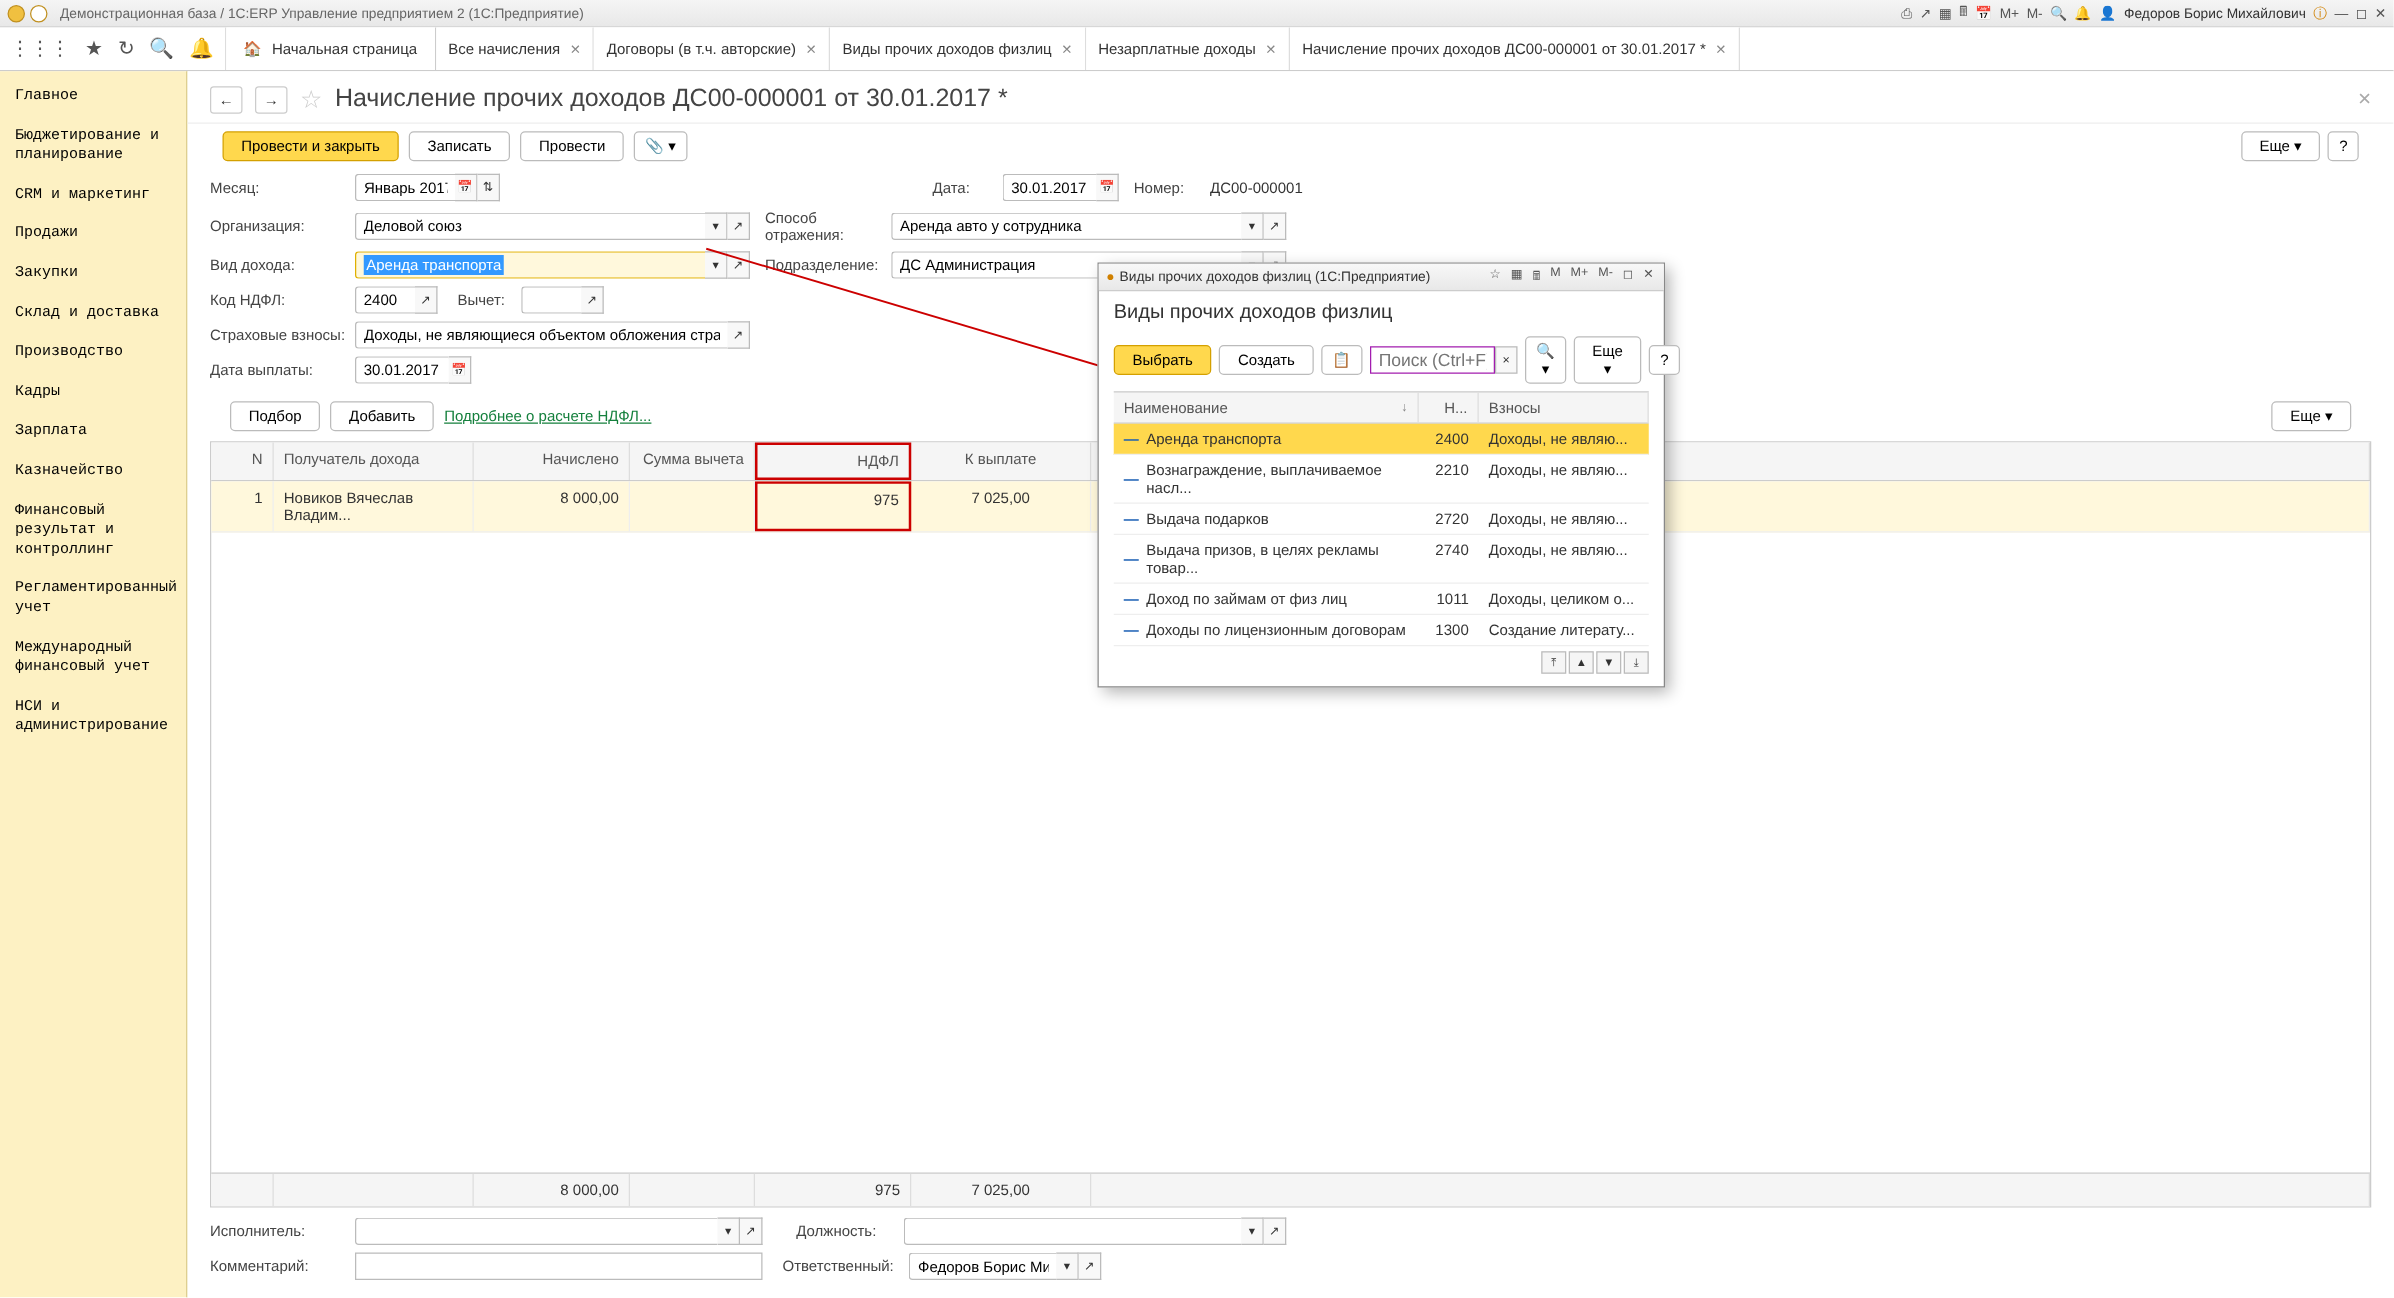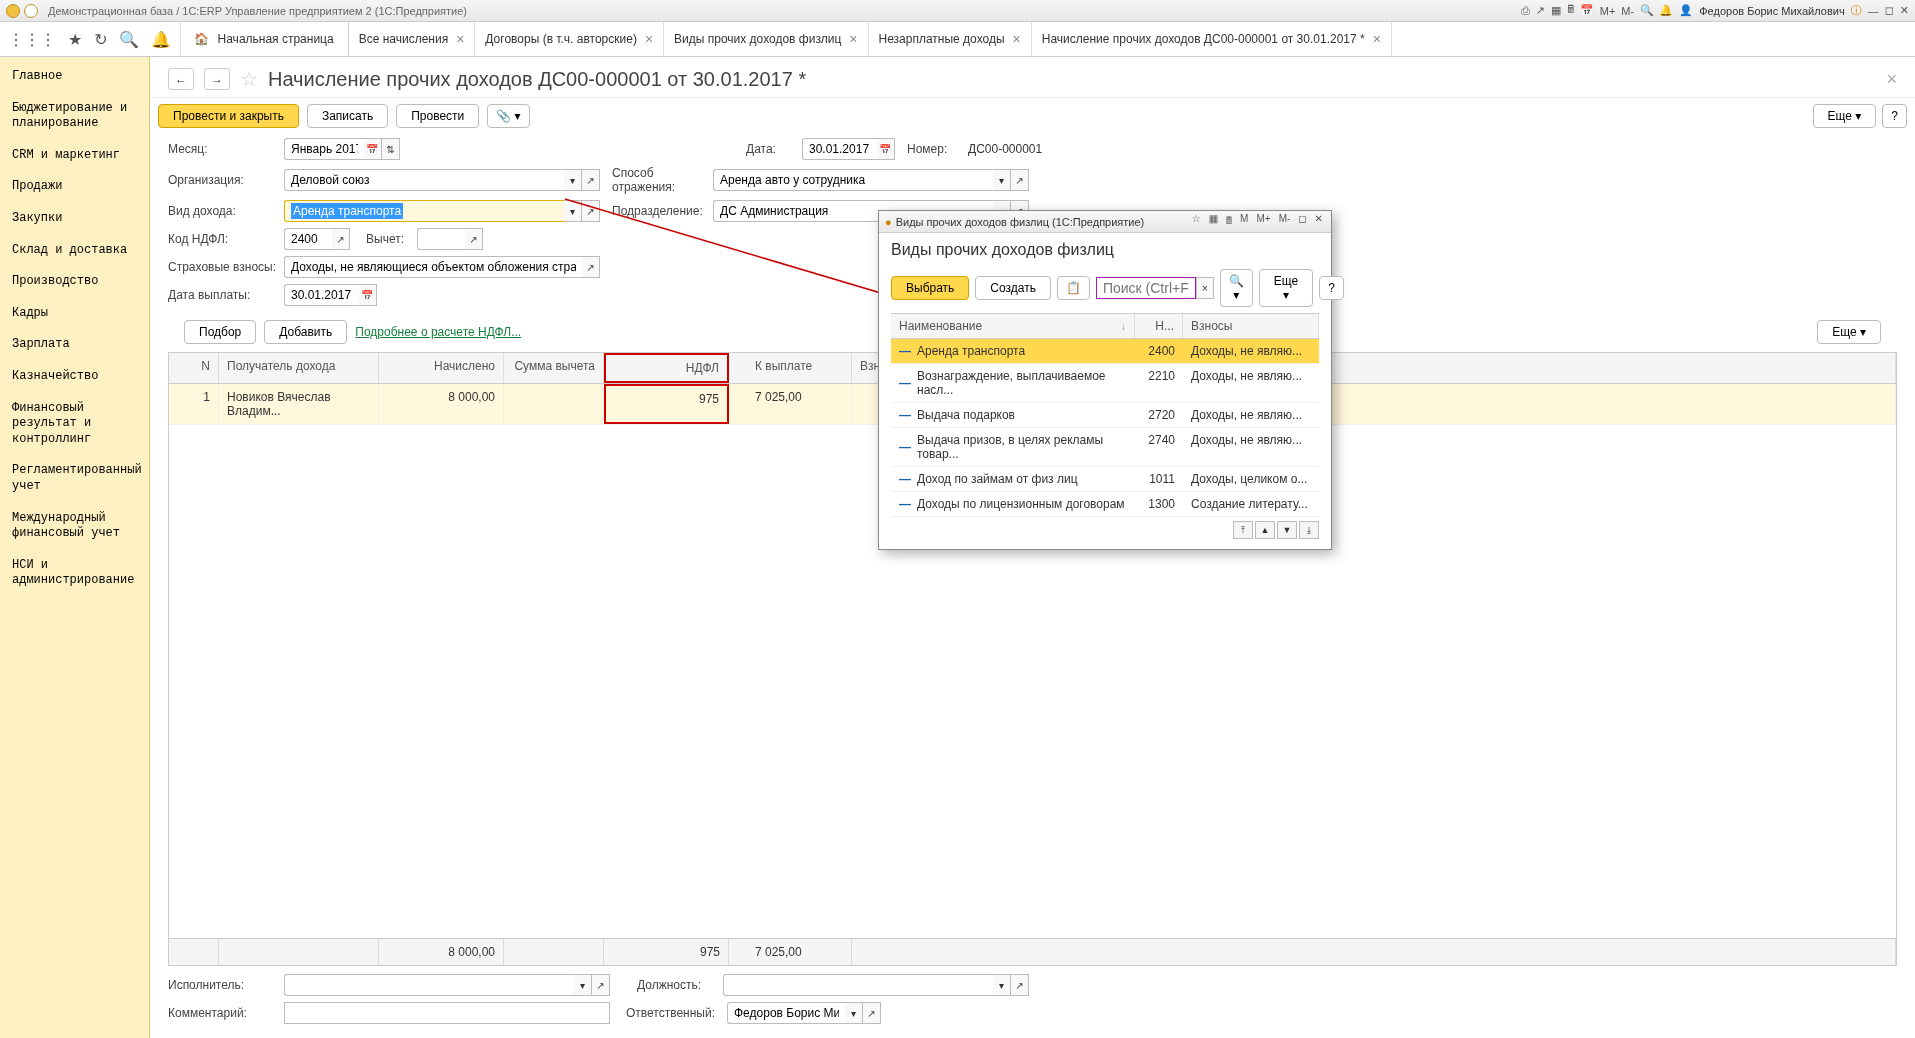--- a/index.html
+++ b/index.html
@@ -19,21 +19,21 @@
 .tabbar .tab .close { margin-left: 8px; font-size: 14px; color: #888; }
 .main { display: flex; height: calc(100% - 57px); }
 .sidebar { width: 150px; background: #fdf1c3; border-right: 1px solid #d4c480; display: flex; flex-direction: column; padding-top: 4px; }
 .sidebar .item { padding: 8px 12px; cursor: pointer; color: #000000; line-height: 1.3; font-family: Liberation Mono, monospace; }
 .content { flex: 1; display: flex; flex-direction: column; background: #fff; overflow: hidden; }
 .doc-header { padding: 10px 18px 6px; display: flex; align-items: center; gap: 10px; border-bottom: 1px solid #eee; }
 .doc-header .arrow-btn { width: 26px; height: 22px; border: 1px solid #ccc; background: #fff; display: flex; align-items: center; justify-content: center; cursor: pointer; border-radius: 3px; }
 .doc-header .star { font-size: 20px; color: #ccc; }
 .doc-header h1 { font-size: 20px; font-weight: normal; color: #444; }
 .doc-header .close-x { margin-left: auto; font-size: 18px; color: #aaa; cursor: pointer; }
-.toolbar { padding: 6px 8px; display: flex; gap: 8px; align-items: center; }
+.toolbar { padding: 6px 28px; display: flex; gap: 8px; align-items: center; }
 .btn { padding: 4px 14px; border: 1px solid #bbb; background: #fff; border-radius: 4px; cursor: pointer; font-size: 12px; }
 .btn.primary { background: #ffd84d; border-color: #d4a000; }
 .btn.icon-only { padding: 4px 8px; }
 .toolbar .right { margin-left: auto; display: flex; gap: 6px; }
 .form-area { padding: 4px 18px; }
 .form-row { display: flex; align-items: center; margin-bottom: 6px; gap: 6px; }
 .form-row label { width: 110px; color: #444; font-size: 12px; }
 .form-row label.wide { width: 130px; }
 .inp { border: 1px solid #bbb; height: 22px; padding: 2px 6px; font-size: 12px; background: #fff; }
 .combo { display: flex; }
@@ -47,21 +47,21 @@
 .grid-head { display: flex; background: #f5f5f5; border-bottom: 1px solid #ccc; }
 .grid-head .cell { padding: 6px 8px; border-right: 1px solid #ddd; font-size: 12px; color: #555; }
 .grid-row { display: flex; border-bottom: 1px solid #eee; background: #fffef5; }
 .grid-row .cell { padding: 6px 8px; border-right: 1px solid #eee; font-size: 12px; }
 .grid-row.selected { background: #fff8dc; }
 .col-n { width: 50px; text-align: right; }
 .col-rec { width: 160px; }
 .col-acc { width: 125px; text-align: right; }
 .col-ded { width: 100px; text-align: right; }
 .col-ndfl { width: 125px; text-align: right; }
-.col-pay { width: 105px; text-align: left; margin-left: 18px; }
+.col-pay { width: 144px; text-align: center; }
 .col-ins { flex: 1; }
 .ndfl-red { border: 2px solid #cc0000 !important; }
 .grid-body { flex: 1; overflow: auto; }
 .grid-foot { display: flex; background: #f5f5f5; border-top: 1px solid #ccc; }
 .grid-foot .cell { padding: 6px 8px; border-right: 1px solid #ddd; font-size: 12px; }
 .bottom-form { padding: 8px 18px; }
 .popup { position: absolute; left: 878px; top: 210px; width: 454px; background: #fff; border: 1px solid #888; box-shadow: 4px 4px 12px rgba(0,0,0,0.3); z-index: 100; }
 .popup-title { height: 22px; background: linear-gradient(#f8f8f8,#e8e8e8); border-bottom: 1px solid #ccc; display: flex; align-items: center; padding: 0 6px; font-size: 11px; }
 .popup-title .ric { margin-left: auto; display: flex; gap: 4px; }
 .popup-title .ric span { font-size: 10px; color: #555; cursor: pointer; padding: 0 2px; }

